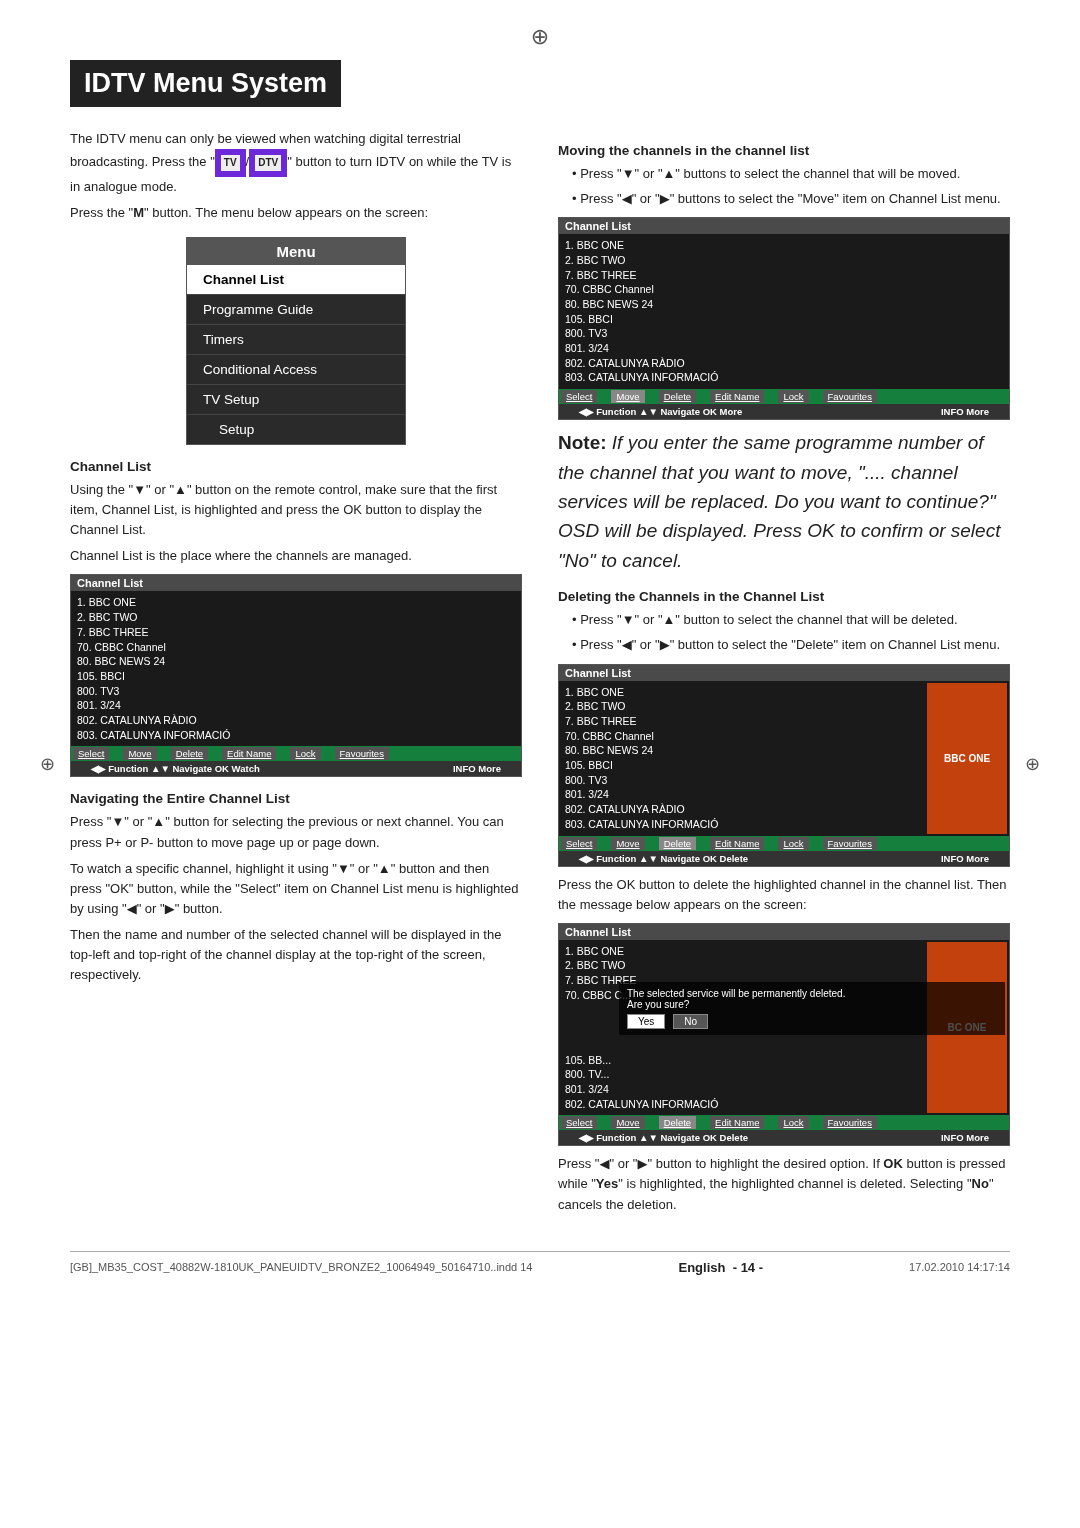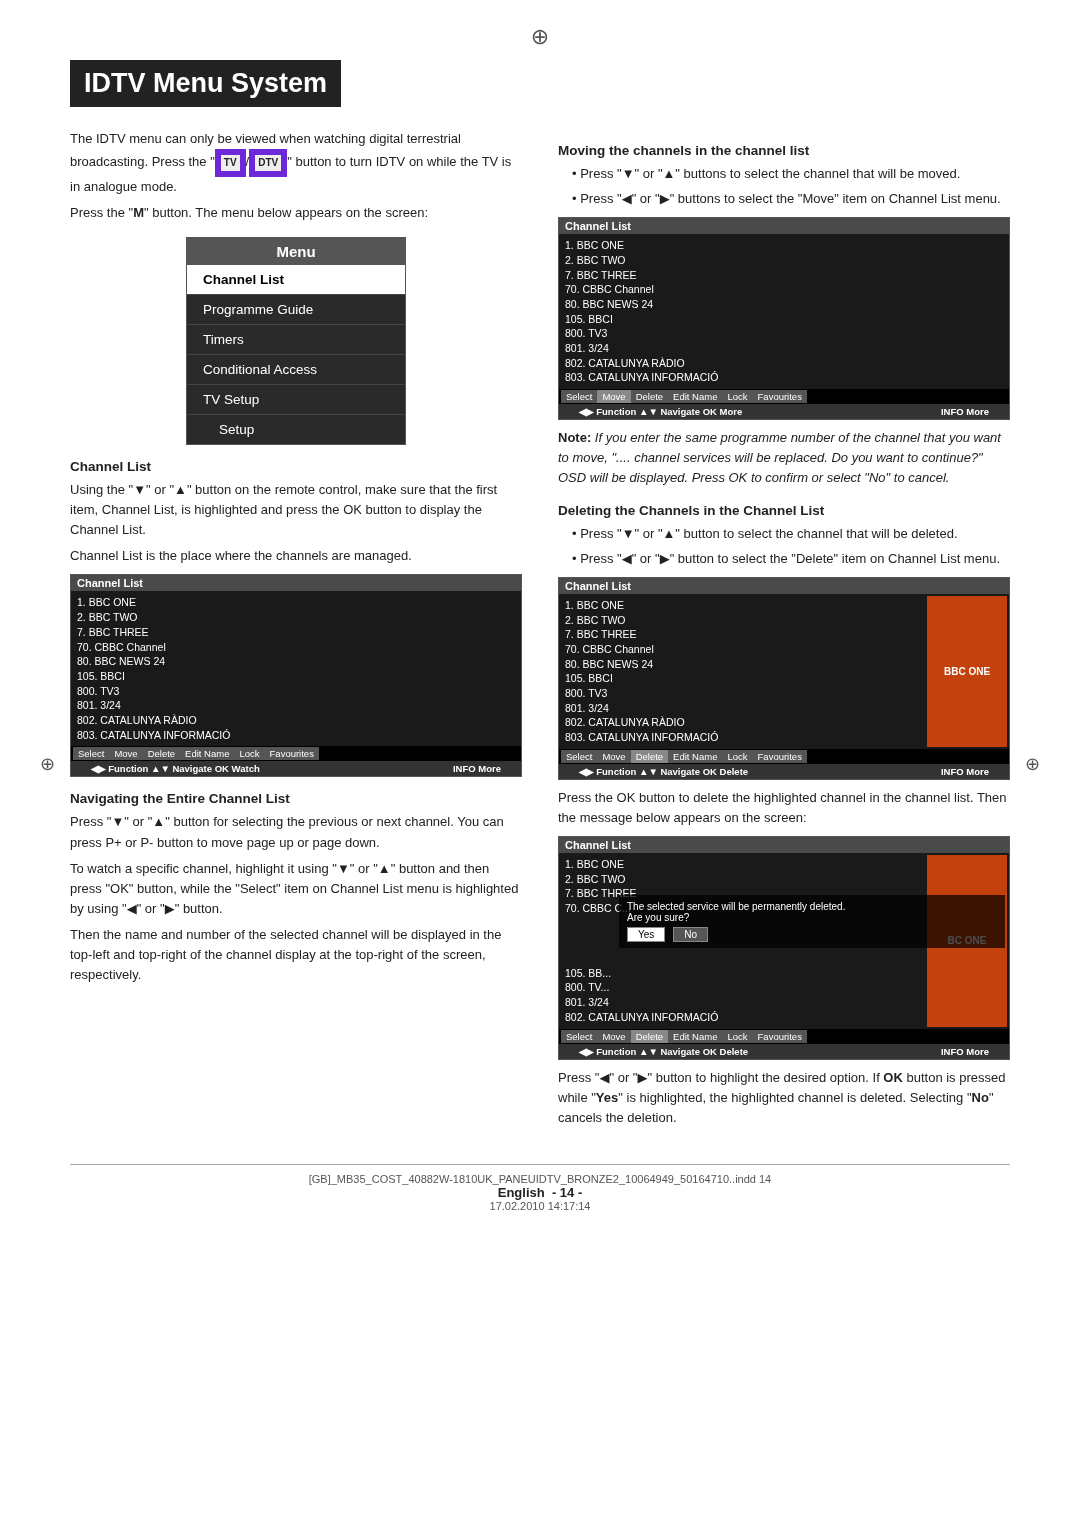--- a/index.html
+++ b/index.html
@@ -154,60 +154,60 @@
     .cl-footer {
       background: #333;
       color: #ccc;
       font-size: 9.5px;
       padding: 2px 20px;
       display: flex;
       gap: 6px;
     }
     .cl-footer span { color: #fff; font-weight: bold; }
     .cl-buttons {
-      background: #000000;
+      background: #15803d;
       color: #fff;
       display: flex;
       font-size: 9.5px;
       padding: 1px 2px;
-      gap: 0;
+      gap: 14px;
+      text-decoration: underline;
     }
     .cl-btn {
       background: #555;
       color: #fff;
       padding: 1px 5px;
       font-size: 9.5px;
       border: none;
     }
     .cl-btn.highlight { background: #888; }
 
     
     .note-italic {
       font-style: italic;
-      font-size: 13px;
+      font-size: 19px;
       line-height: 1.55;
       margin: 8px 0;
     }
     .note-italic b { font-style: normal; }
 
     
     .bullet { margin-left: 14px; margin-bottom: 5px; }
     .bullet::before { content: "• "; }
 
     
     .page-footer {
       border-top: 1px solid #aaa;
       margin-top: 30px;
       padding-top: 8px;
       display: flex;
       justify-content: space-between;
       align-items: center;
       font-size: 11px;
       color: #555;
-      flex-direction: column;
     }
     .page-number {
       font-weight: bold;
       font-size: 13px;
       color: #222;
     }
 
     
     .tv-icon {
       display: inline-block;

